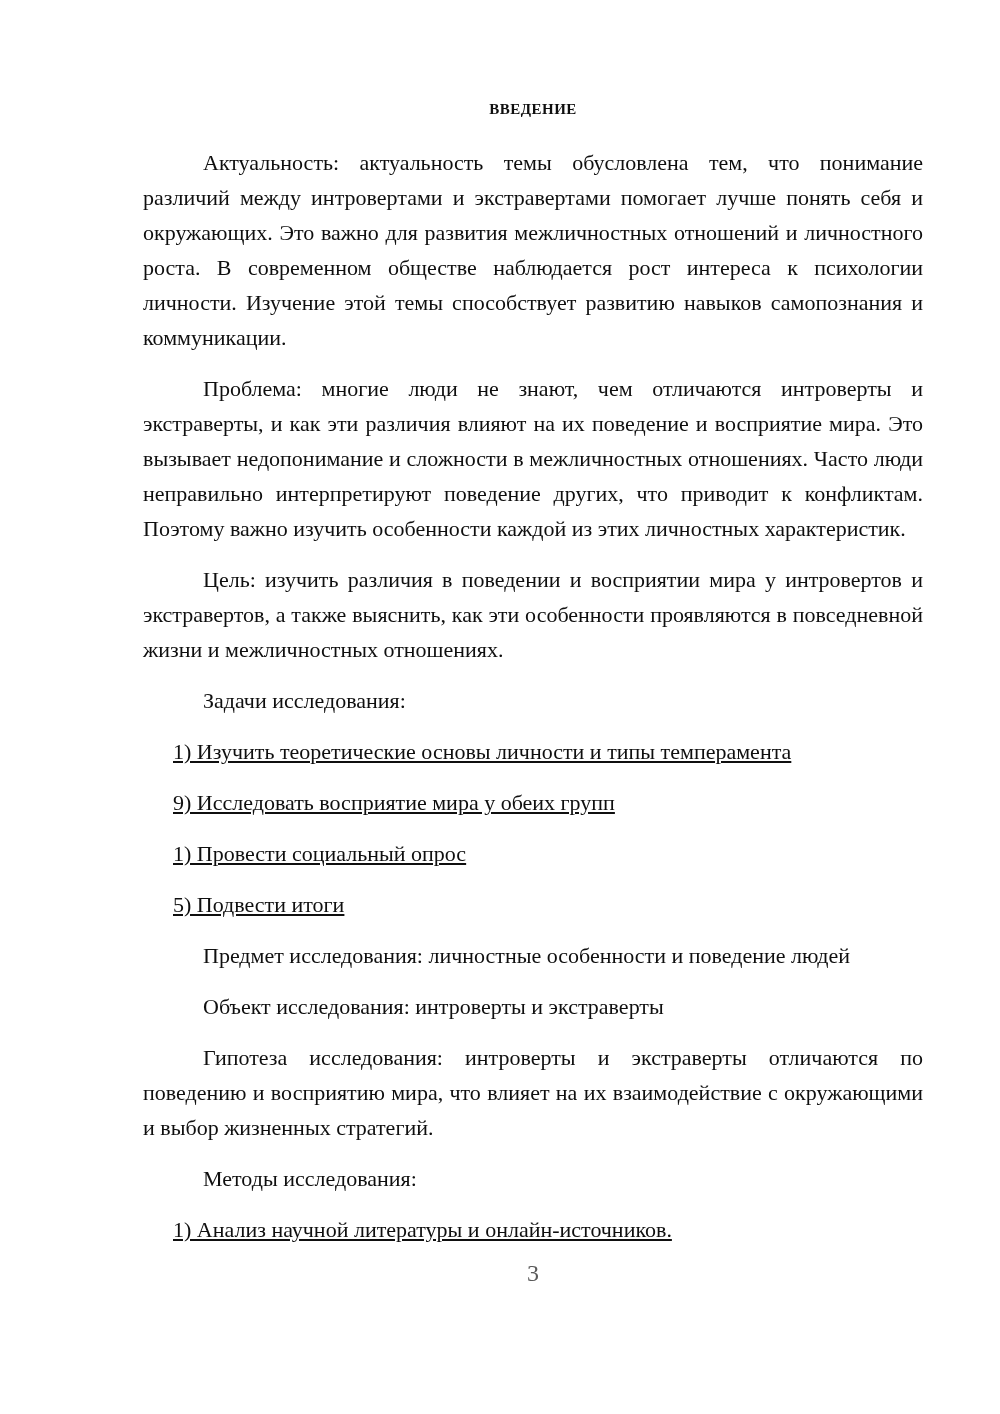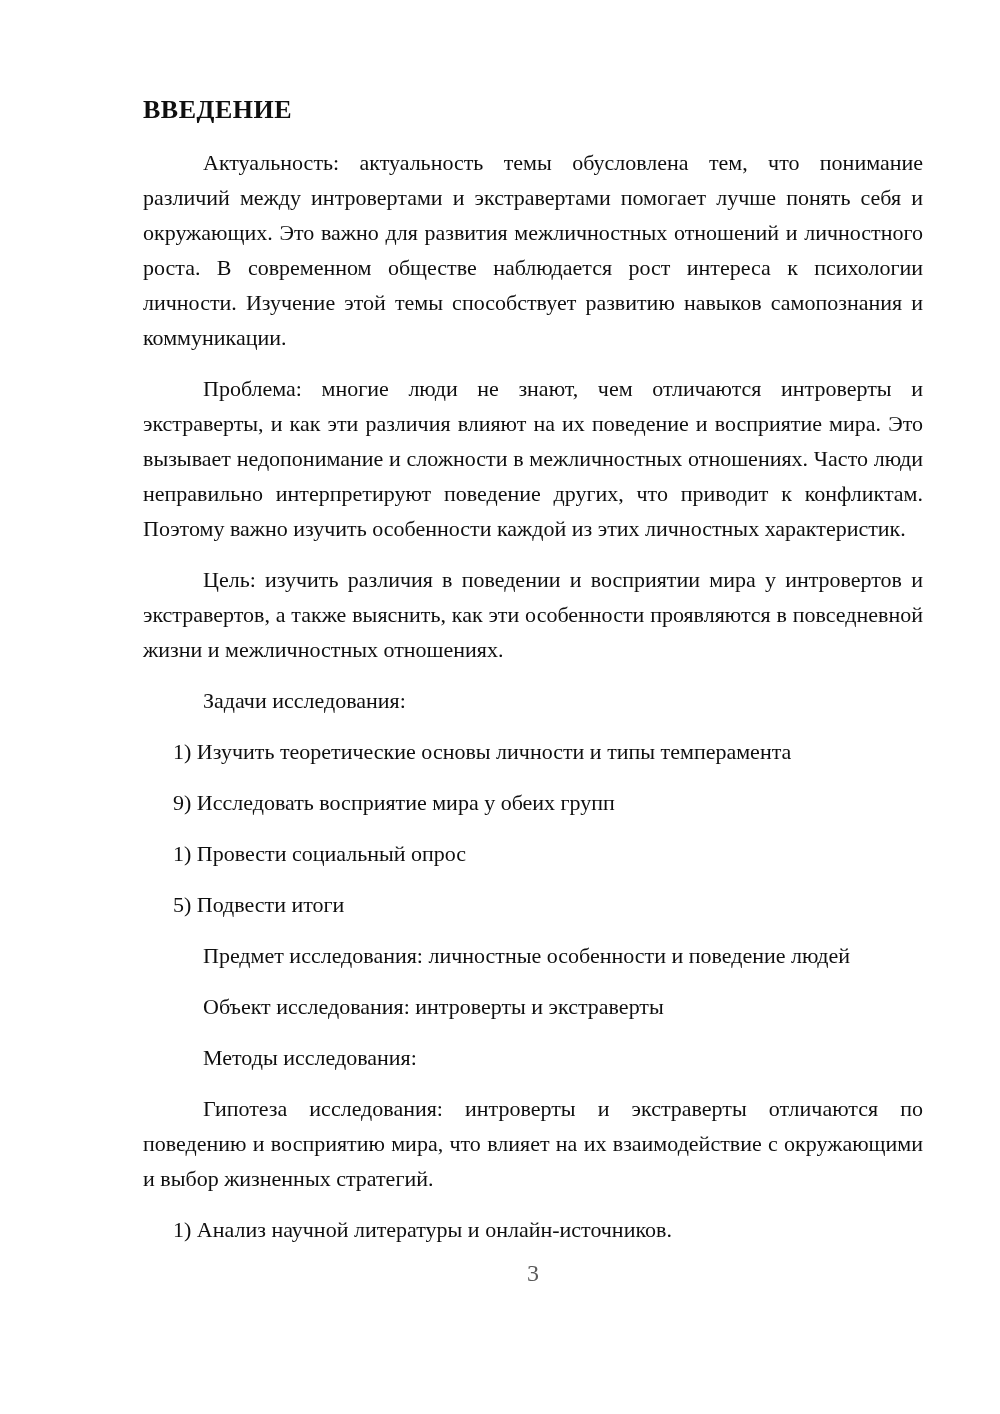--- a/index.html
+++ b/index.html
@@ -14,36 +14,37 @@
     height: 1414px;
     background: #ffffff;
     padding: 92px 77px 0 143px;
     font-family: "Liberation Serif", "DejaVu Serif", serif;
     font-size: 22px;
     line-height: 35px;
     color: #0f0f0f;
     overflow: hidden;
   }
   .doc-title {
-    font-size: 26px;
+    font-size: 15px;
     font-weight: bold;
-    text-align: left;
+    text-align: center;
     line-height: 35px;
     margin: 0 0 18px 0;
     letter-spacing: 0.5px;
   }
   .para {
     margin: 16px 0 11px 0;
     text-align: justify;
   }
   .para.indent {
     text-indent: 60px;
   }
   .para.list {
     text-indent: 30px;
+    text-decoration: underline;
   }
   .page-number {
     margin-top: 10px;
     text-align: center;
     color: #5a5a5a;
     font-size: 24px;
     line-height: 30px;
   }
 </style>
 </head>
@@ -57,19 +58,19 @@
   <p class="para indent">Цель: изучить различия в поведении и восприятии мира у интровертов и экстравертов, а также выяснить, как эти особенности проявляются в повседневной жизни и межличностных отношениях.</p>
   <p class="para indent">Задачи исследования:</p>
 
   <p class="para list">1) Изучить теоретические основы личности и типы темперамента</p>
   <p class="para list">9) Исследовать восприятие мира у обеих групп</p>
   <p class="para list">1) Провести социальный опрос</p>
   <p class="para list">5) Подвести итоги</p>
 
   <p class="para indent">Предмет исследования: личностные особенности и поведение людей</p>
   <p class="para indent">Объект исследования: интроверты и экстраверты</p>
+  <p class="para indent">Гипотеза исследования: интроверты и экстраверты отличаются по поведению и восприятию мира, что влияет на их взаимодействие с окружающими и выбор жизненных стратегий.</p>
   <p class="para indent">Методы исследования:</p>
-  <p class="para indent">Гипотеза исследования: интроверты и экстраверты отличаются по поведению и восприятию мира, что влияет на их взаимодействие с окружающими и выбор жизненных стратегий.</p>
 
   <p class="para list">1) Анализ научной литературы и онлайн-источников.</p>
 
   <div class="page-number">3</div>
 </div>
 
 </body></html>

